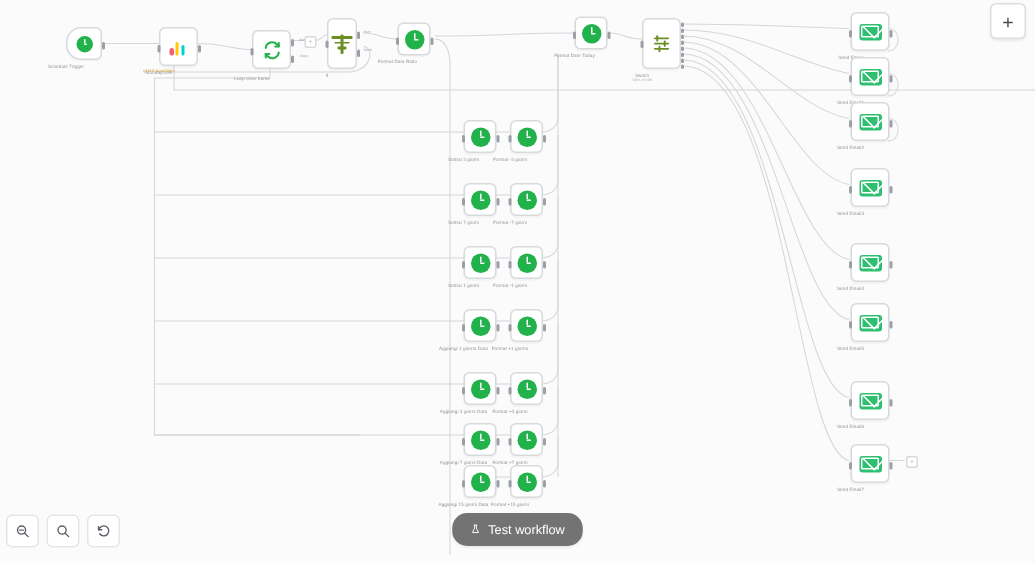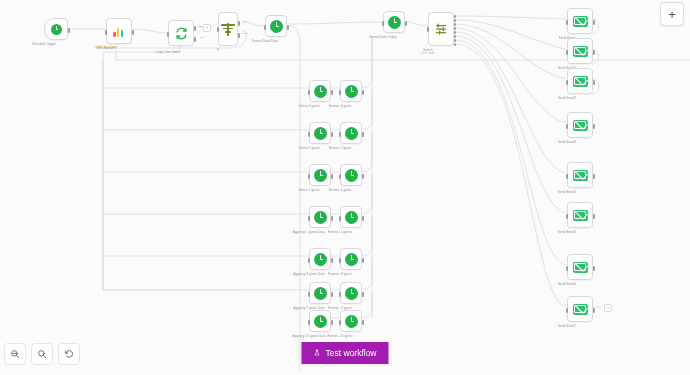--- a/index.html
+++ b/index.html
@@ -101,21 +101,21 @@
     width:20px;height:20px;background:#fff;border:1px solid #e3e5e8;border-radius:4px;
     display:flex;align-items:center;justify-content:center;color:#5b6066;
   }
   #addbtn{
     position:absolute;right:6px;top:2px;width:22px;height:22px;background:#fff;
     border:1px solid #dcdee1;border-radius:4px;display:flex;align-items:center;justify-content:center;
     color:#4a4f55;font-size:13px;line-height:1;box-shadow:0 1px 2px rgba(0,0,0,.07);
   }
   #testbtn{
     position:absolute;left:50%;transform:translateX(-50%);bottom:11px;
-    background:#a21caf;color:#fff;border:none;border-radius:0;
+    background:#737373;color:#fff;border:none;border-radius:10px;
     height:22px;padding:0 12px;display:flex;align-items:center;gap:5px;
     font-size:8.5px;font-family:"Liberation Sans",sans-serif;cursor:pointer;
     box-shadow:0 1px 2px rgba(0,0,0,.08);
     text-align:right;
   }
   #testbtn .flask{width:7px;height:8px;position:relative;flex:0 0 auto;}
 </style>
 </head>
 <body>
 

